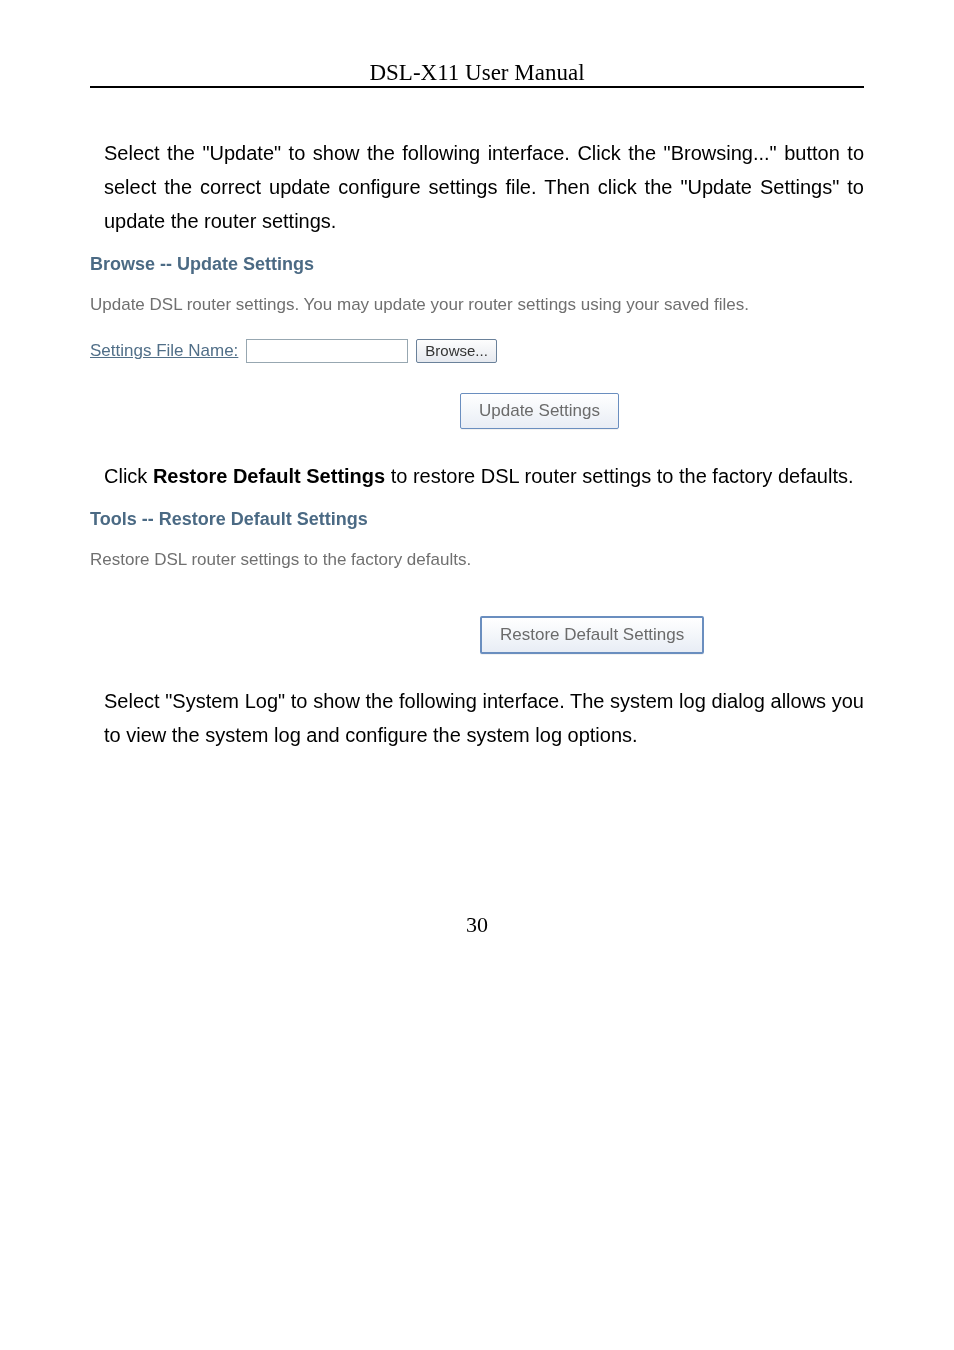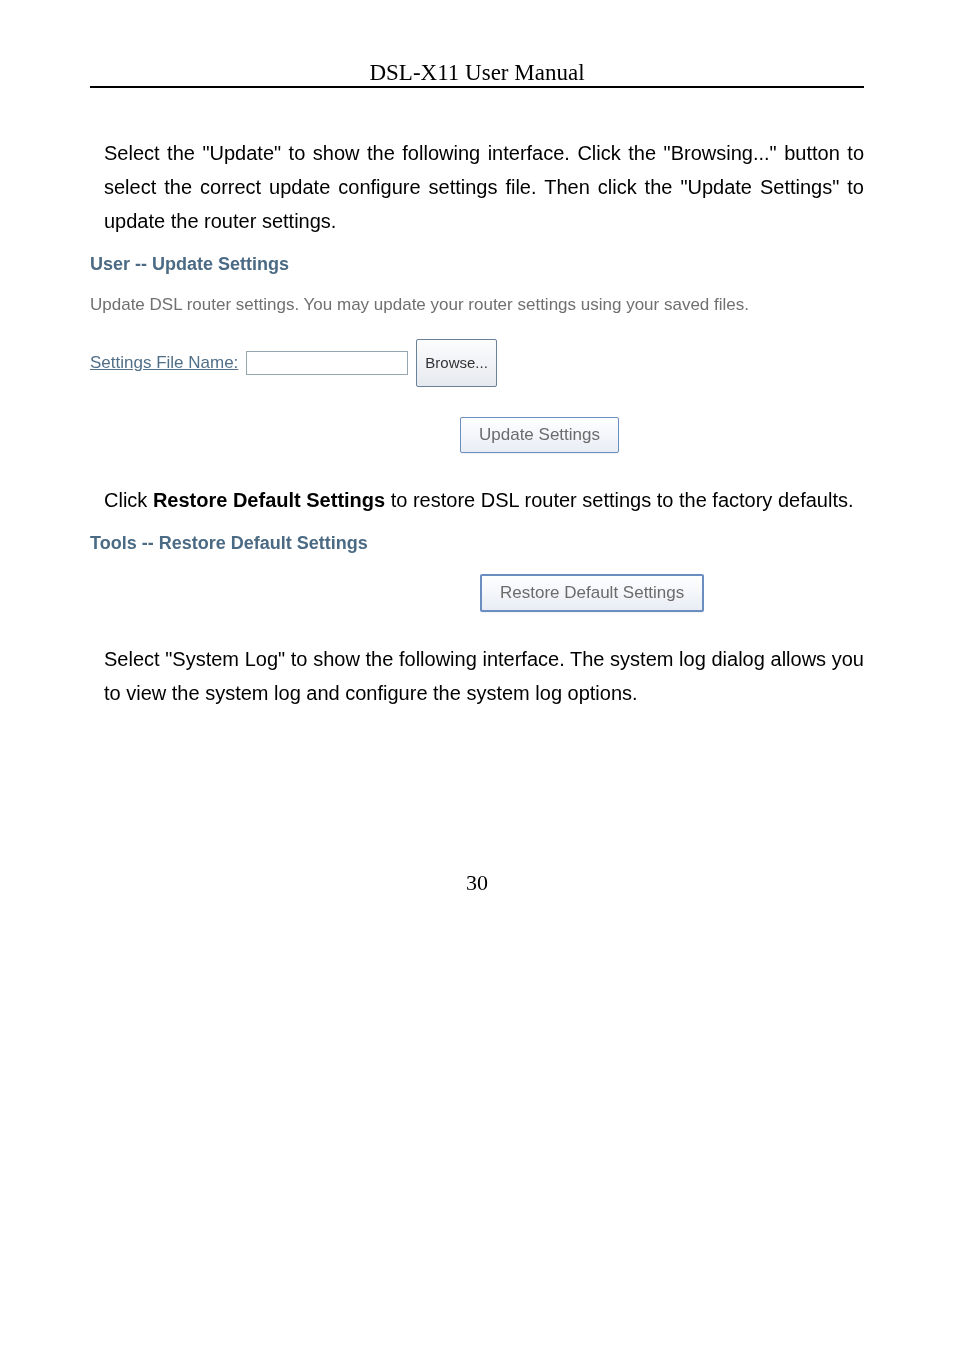--- a/index.html
+++ b/index.html
@@ -68,21 +68,21 @@
   }
   .ss-browse {
     font-family: Arial, sans-serif;
     font-size: 15px;
     color: #333;
     border: 1px solid #6a819a;
     background: linear-gradient(#fdfdfd,#e6e9ef);
     border-radius: 2px;
     height: 22px;
     line-height: 20px;
-    padding: 12px 8px;
+    padding: 0 8px;
     display: inline-flex;
     align-items: center;
   }
   .ss-button {
     font-size: 17px;
     color: #6b6b6b;
     border: 1px solid #6a8ebf;
     background: linear-gradient(#ffffff,#e8edf5);
     box-shadow: 0 1px 0 rgba(0,0,0,0.05);
     border-radius: 2px;
@@ -119,39 +119,40 @@
 <div class="page">
 
   <div class="header-full">
     <div class="title">DSL-X11 User Manual</div>
     <div class="rule"></div>
   </div>
 
   <p class="body-text indent">Select the "Update" to show the following interface. Click the "Browsing..." button to select the correct update configure settings file. Then click the "Update Settings" to update the router settings.</p>
 
   <div class="screenshot">
-    <div class="ss-title">User -- Update Settings</div>
+    <div class="ss-title">Browse -- Update Settings</div>
     <div class="ss-desc">Update DSL router settings. You may update your router settings using your saved files.</div>
     <div class="ss-row">
       <span class="ss-label">Settings File Name:</span>
       <span class="ss-input"></span>
       <span class="ss-browse">Browse...</span>
     </div>
     <div class="btn-wrap">
       <span class="ss-button">Update Settings</span>
     </div>
   </div>
 
 
   <p class="body-text indent">
     <span>Click </span><span class="bold">Restore Default Settings</span><span> to restore DSL router settings to the factory defaults.</span>
   </p>
 
   <div class="screenshot">
     <div class="ss-title">Tools -- Restore Default Settings</div>
+    <div class="ss-desc" style="margin-bottom:46px;">Restore DSL router settings to the factory defaults.</div>
     <div class="btn-wrap2">
       <span class="ss-button" style="border:2px solid #6a8ebf;">Restore Default Settings</span>
     </div>
   </div>
 
 
   <p class="body-text indent">Select "System Log" to show the following interface. The system log dialog allows you to view the system log and configure the system log options.</p>
 
   <div class="pagenum">30</div>
 

